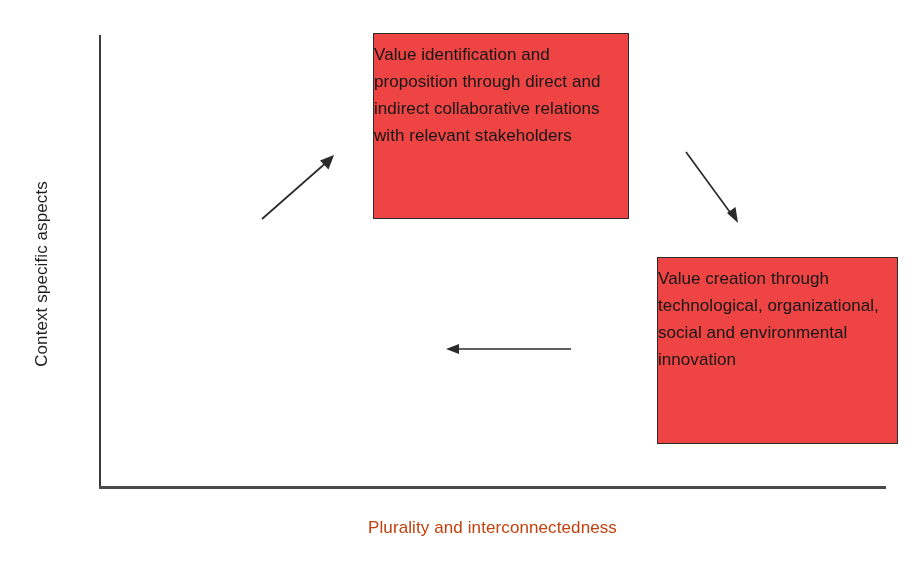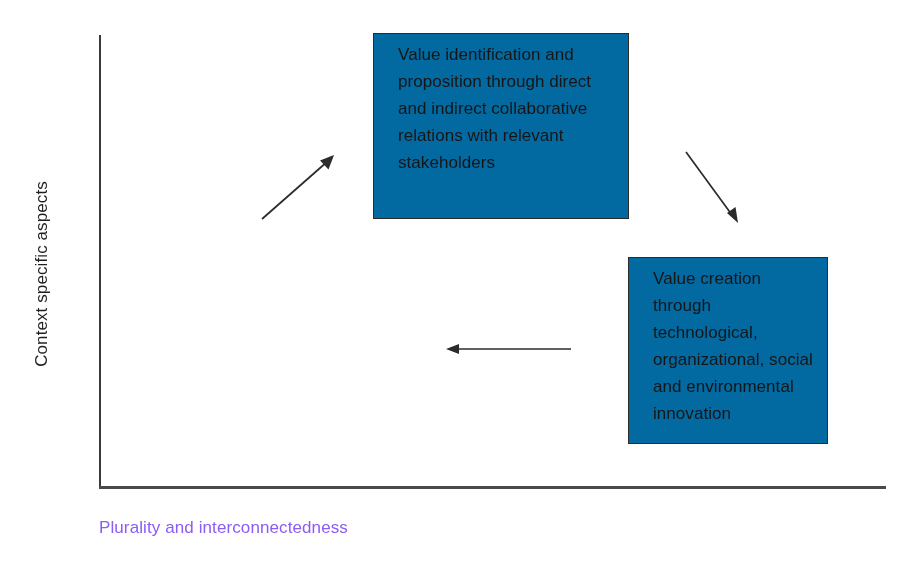--- a/index.html
+++ b/index.html
@@ -52,43 +52,44 @@
     font-size: 17px;
     letter-spacing: 0.1px;
     color: #1f1f1f;
     white-space: nowrap;
   }
   .axis-label-x {
     position: absolute;
     left: 99px;
     top: 518px;
     width: 787px;
+    text-align: center;
     font-size: 17px;
     letter-spacing: 0.1px;
-    color: #8b5cf6;
+    color: #c2410c;
   }
 
   
   .node {
     position: absolute;
     box-sizing: border-box;
     border: 1.6px solid #2b2b2b;
-    background: #0369a1;
-    padding: 7px 11px 7px 24px;
+    background: #ef4444;
+    padding: 7px 11px 7px 0;
   }
   .node p {
     margin: 0;
     font-size: 17px;
     line-height: 27px;
     color: #161616;
     letter-spacing: 0.05px;
   }
 
   #node-top    { left: 373px; top: 33px;  width: 256px; height: 186px; }
-  #node-right  { left: 628px; top: 257px; width: 200px; height: 187px; }
+  #node-right  { left: 657px; top: 257px; width: 241px; height: 187px; }
   #node-left   { left: 137px; top: 257px; width: 242px; height: 187px; }
 
   
   .arrows {
     position: absolute;
     left: 0;
     top: 0;
     width: 923px;
     height: 576px;
     pointer-events: none;

